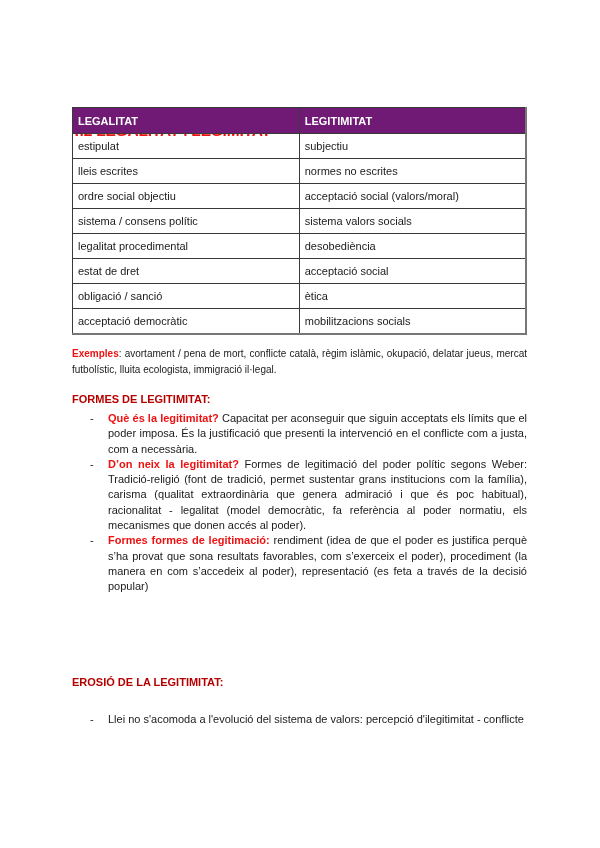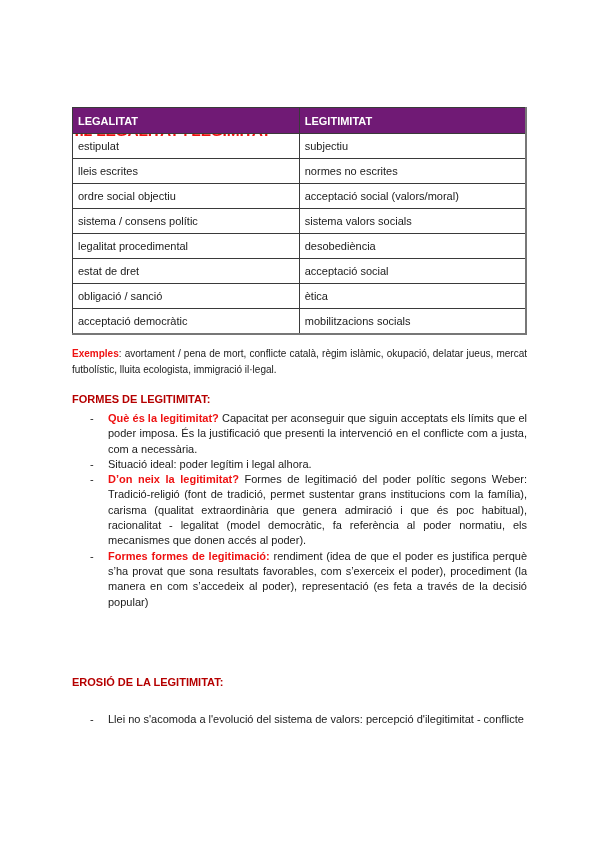--- a/index.html
+++ b/index.html
@@ -74,21 +74,20 @@
   </table>
 
   <div class="para" style="top:346px;">
     <span class="red">Exemples</span><span>: avortament / pena de mort, conflicte català, règim islàmic, okupació, delatar jueus, mercat futbolístic, lluita ecologista, immigració il·legal.</span>
   </div>
 
   <div class="sect" style="top:393px;">FORMES DE LEGITIMITAT:</div>
 
   <ul class="dash" style="top:411px;">
     <li><span class="red">Què és la legitimitat?</span><span> Capacitat per aconseguir que siguin acceptats els límits que el poder imposa. És la justificació que presenti la intervenció en el conflicte com a justa, com a necessària.</span></li>
-    <li><span>Situació ideal: poder legítim i legal alhora.</span></li>
     <li><span class="red">D’on neix la legitimitat?</span><span> Formes de legitimació del poder polític segons Weber: Tradició-religió (font de tradició, permet sustentar grans institucions com la família), carisma (qualitat extraordinària que genera admiració i que és poc habitual), racionalitat - legalitat (model democràtic, fa referència al poder normatiu, els mecanismes que donen accés al poder).</span></li>
     <li><span class="red">Formes formes de legitimació:</span><span> rendiment (idea de que el poder es justifica perquè s’ha provat que sona resultats favorables, com s’exerceix el poder), procediment (la manera en com s’accedeix al poder), representació (es feta a través de la decisió popular)</span></li>
   </ul>
 
   <div class="sect" style="top:676px;">EROSIÓ DE LA LEGITIMITAT:</div>
 
   <ul class="dash" style="top:712px;">
     <li><span>Llei no s'acomoda a l'evolució del sistema de valors: percepció d'ilegitimitat - conflicte</span></li>
   </ul>
 

